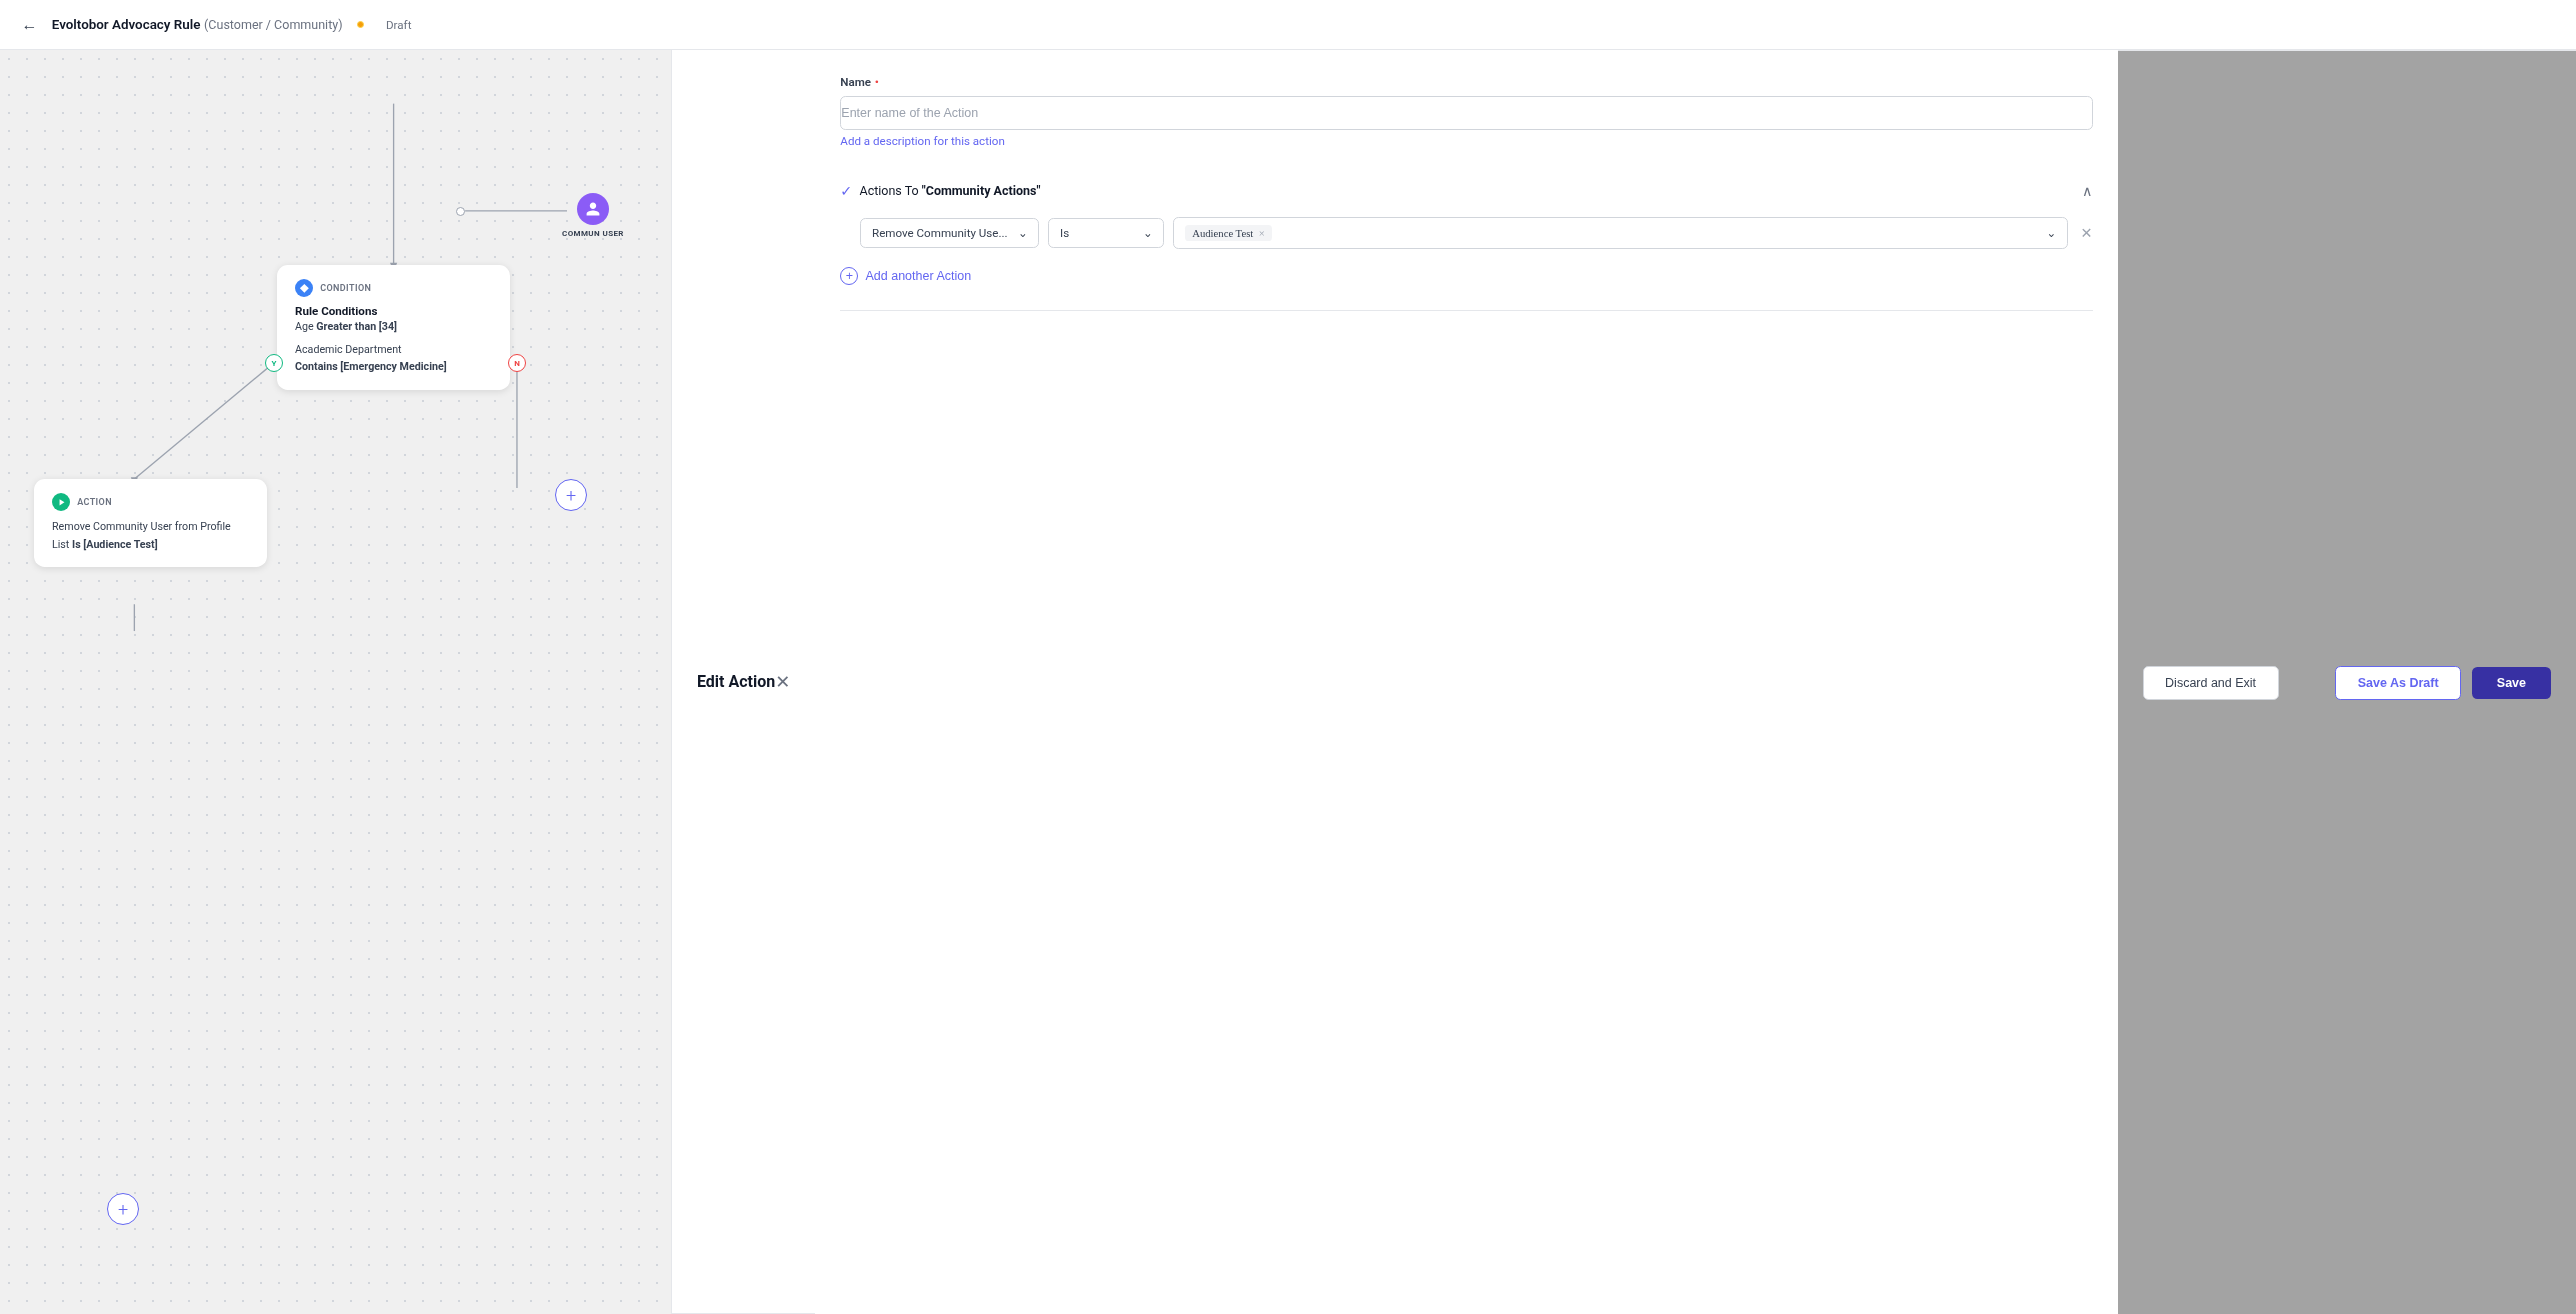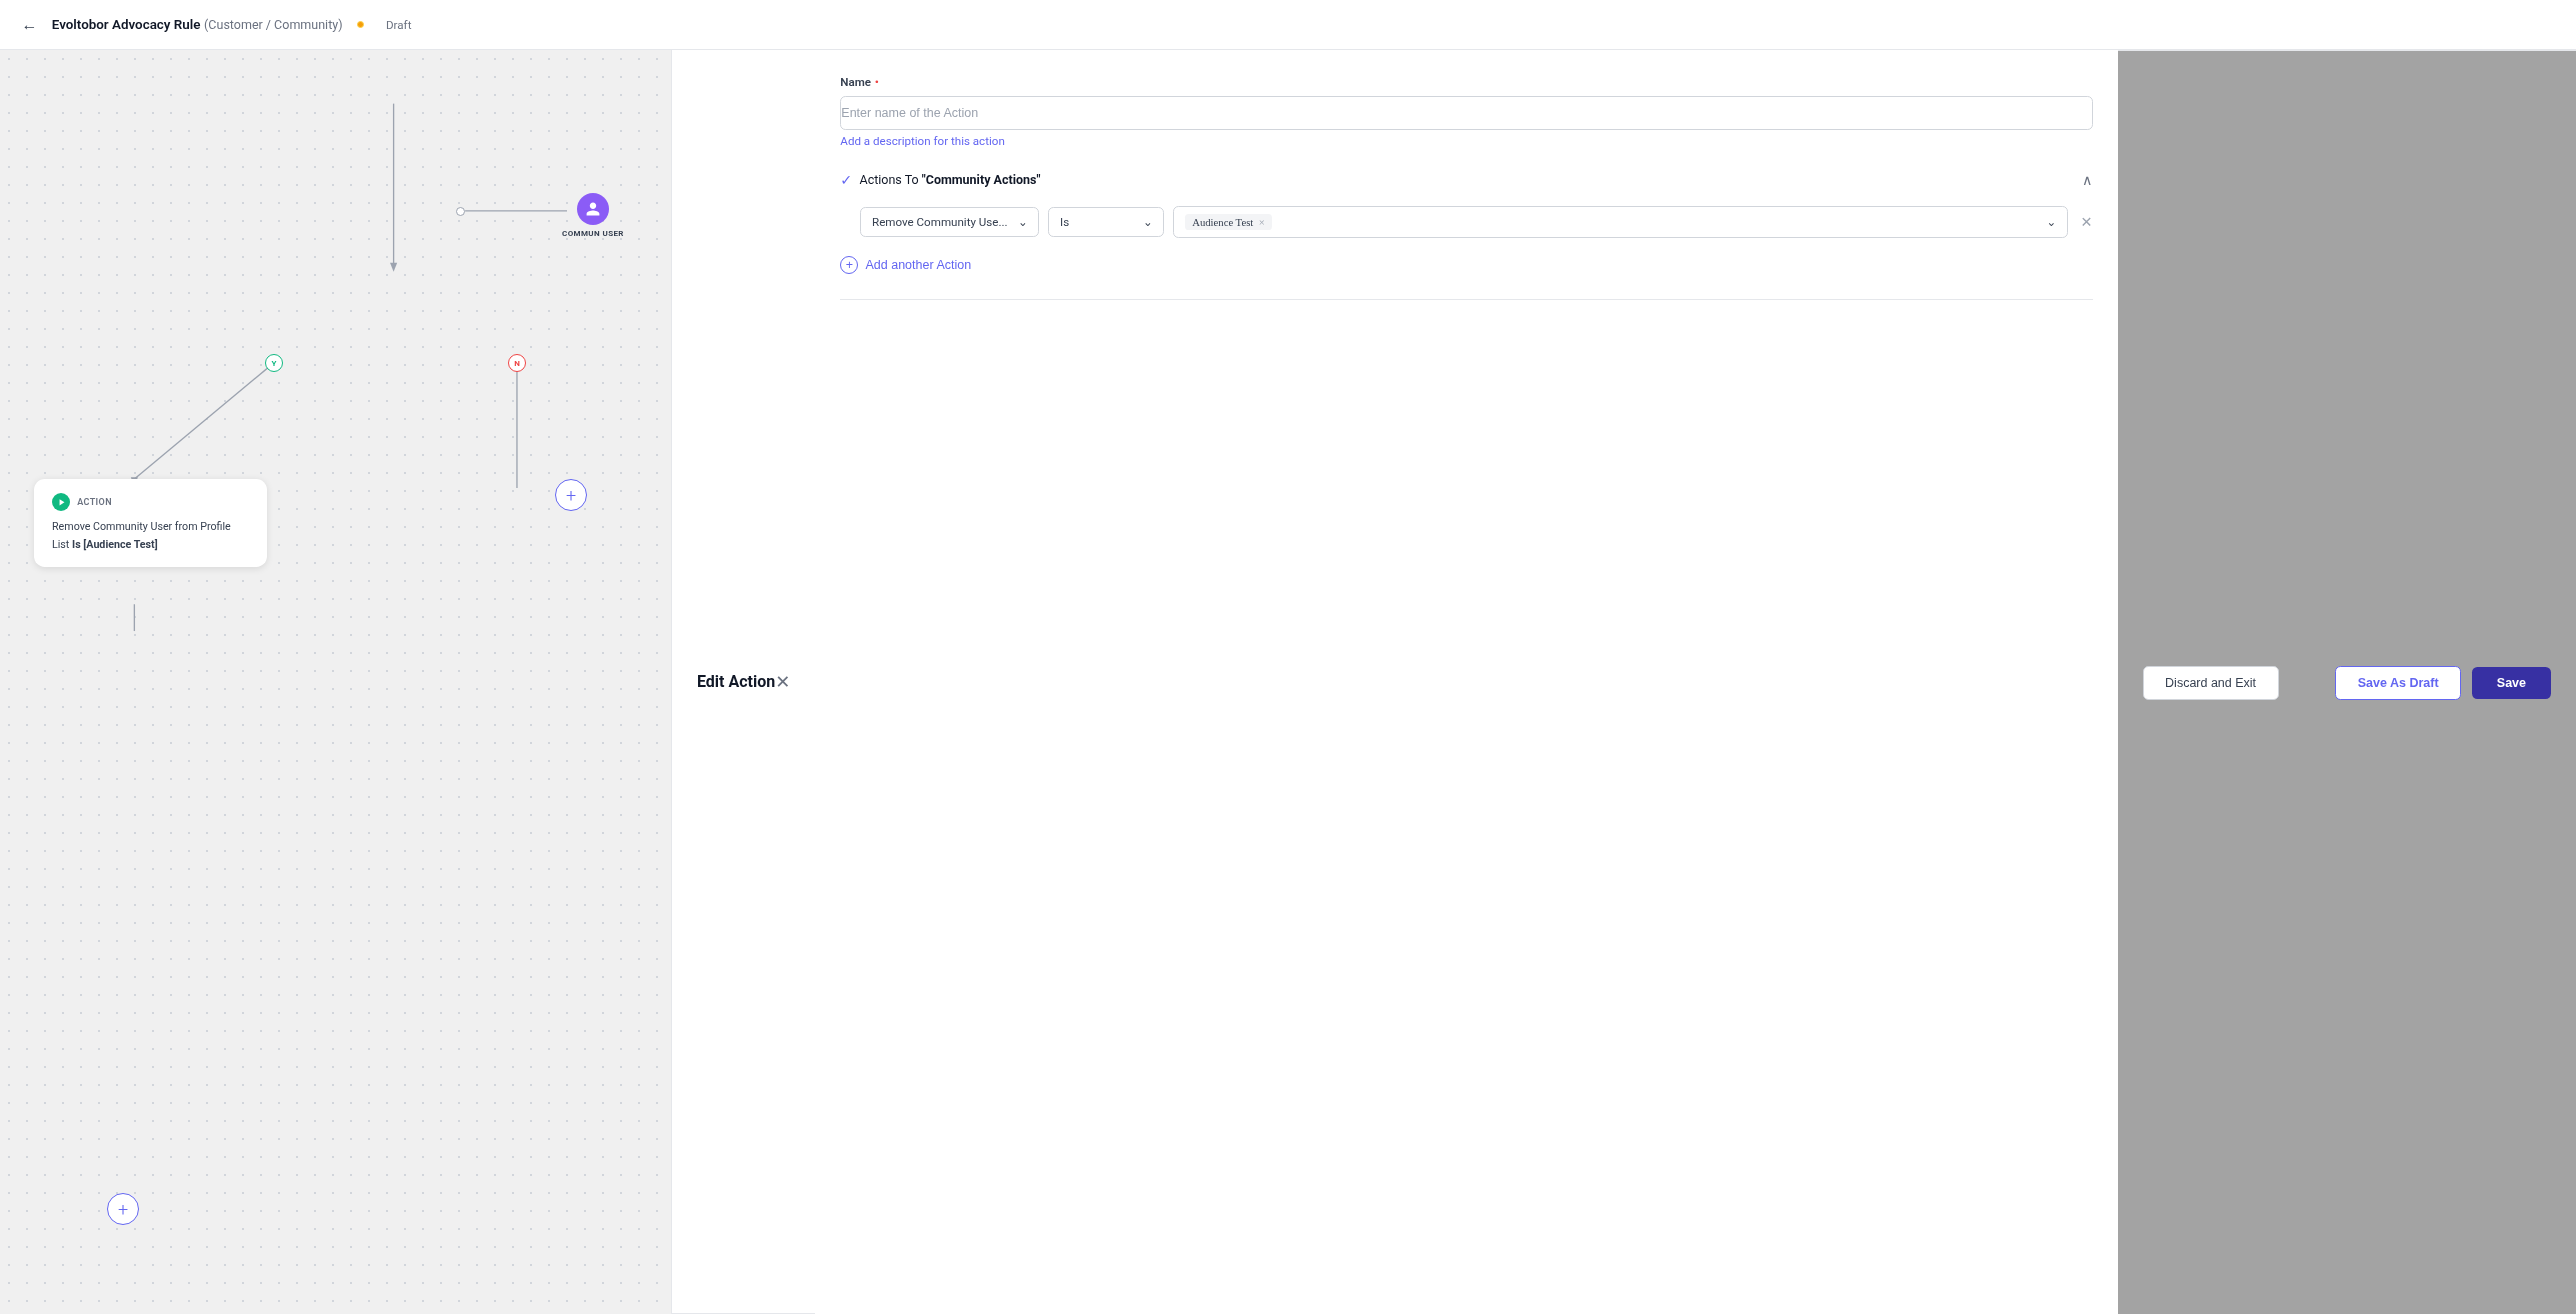--- a/index.html
+++ b/index.html
@@ -114,21 +114,21 @@
 
     .edit-header {
       display: flex; align-items: center; justify-content: space-between;
       padding: 18px 25px; border-bottom: 0.9px solid #e5e7eb;
     }
     .edit-title { font-size: 16px; font-weight: 700; color: #111827; }
     .edit-close { cursor: pointer; color: #6b7280; font-size: 18px; }
 
     .edit-body { flex: 1; padding: 25px; overflow-y: auto; }
 
-    .form-group { margin-bottom: 24px; }
+    .form-group { margin-bottom: 35px; }
     .form-label {
       font-size: 11.6px; font-weight: 600; color: #374151;
       display: flex; align-items: center; gap: 3.6px; margin-bottom: 7.2px;
     }
     .form-label .required { color: #ef4444; }
     .form-input {
       width: 100%; padding: 9px 0; border: 0.9px solid #d1d5db;
       border-radius: 5.4px; font-size: 12.5px; color: #0369a1; outline: none;
     }
     .form-input::placeholder { color: #9ca3af; }
@@ -260,20 +260,35 @@
       <div class="community-icon-circle">
         <svg width="16" height="16" viewBox="0 0 24 24" fill="white">
             <path d="M12 12c2.7 0 4.8-2.1 4.8-4.8S14.7 2.4 12 2.4 7.2 4.5 7.2 7.2 9.3 12 12 12zm0 2.4c-3.2 0-9.6 1.6-9.6 4.8v2.4h19.2v-2.4c0-3.2-6.4-4.8-9.6-4.8z"></path>
           </svg>
       </div>
       <div class="community-label">COMMUN USER</div>
     </div>
 
     <div class="node-community-connector"></div>
 
+    <div class="node-condition">
+      <div class="node-condition-header">
+        <div class="node-icon-condition">
+          <svg viewBox="0 0 24 24">
+              <polygon points="12,2 22,12 12,22 2,12"></polygon>
+            </svg>
+        </div>
+        <span class="node-label">CONDITION</span>
+      </div>
+      <div class="node-title">Rule Conditions</div>
+      <div class="node-condition-body">
+        <div>Age <span class="bold">Greater than [34]</span></div>
+        <div style="margin-top:5.4px;">Academic Department<br><span class="bold">Contains [Emergency Medicine]</span></div>
+      </div>
+    </div>
 
     <div class="branch-y">Y</div>
 
     <div class="branch-n">N</div>
 
     <div class="node-action">
       <div class="node-action-header">
         <div class="node-icon-action">
           <svg viewBox="0 0 24 24">
               <path d="M8 5v14l11-7z"></path>

